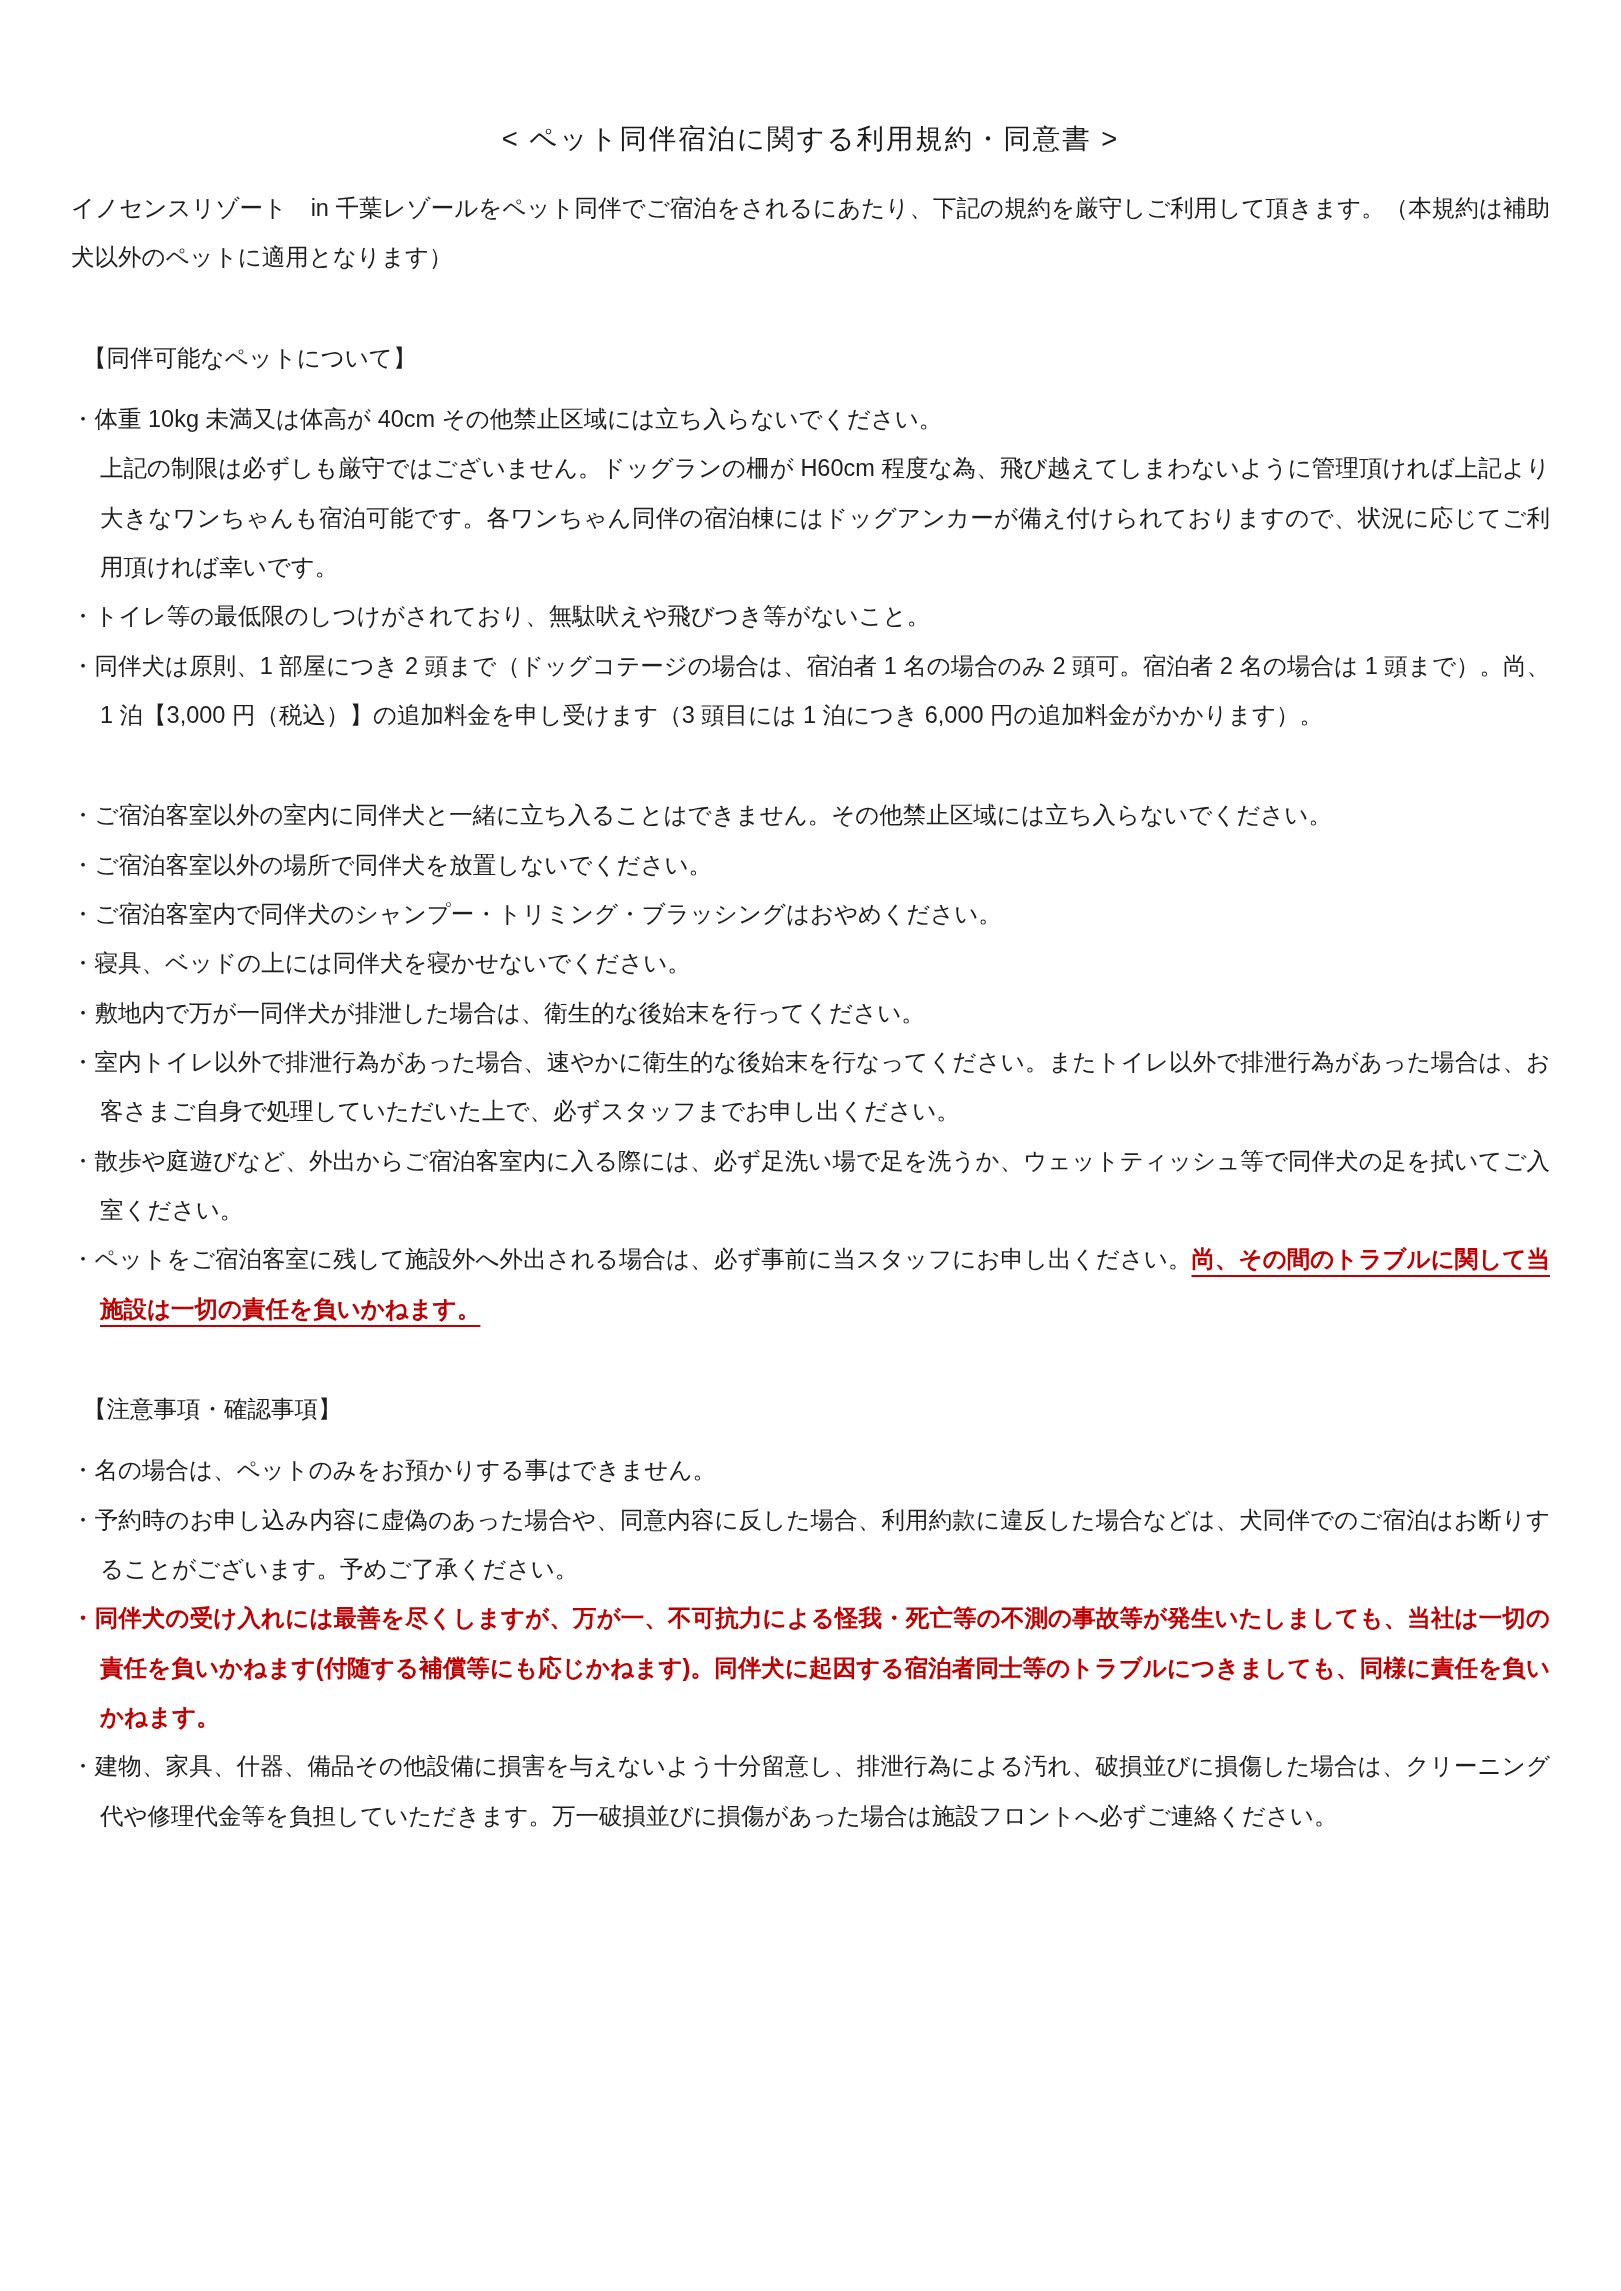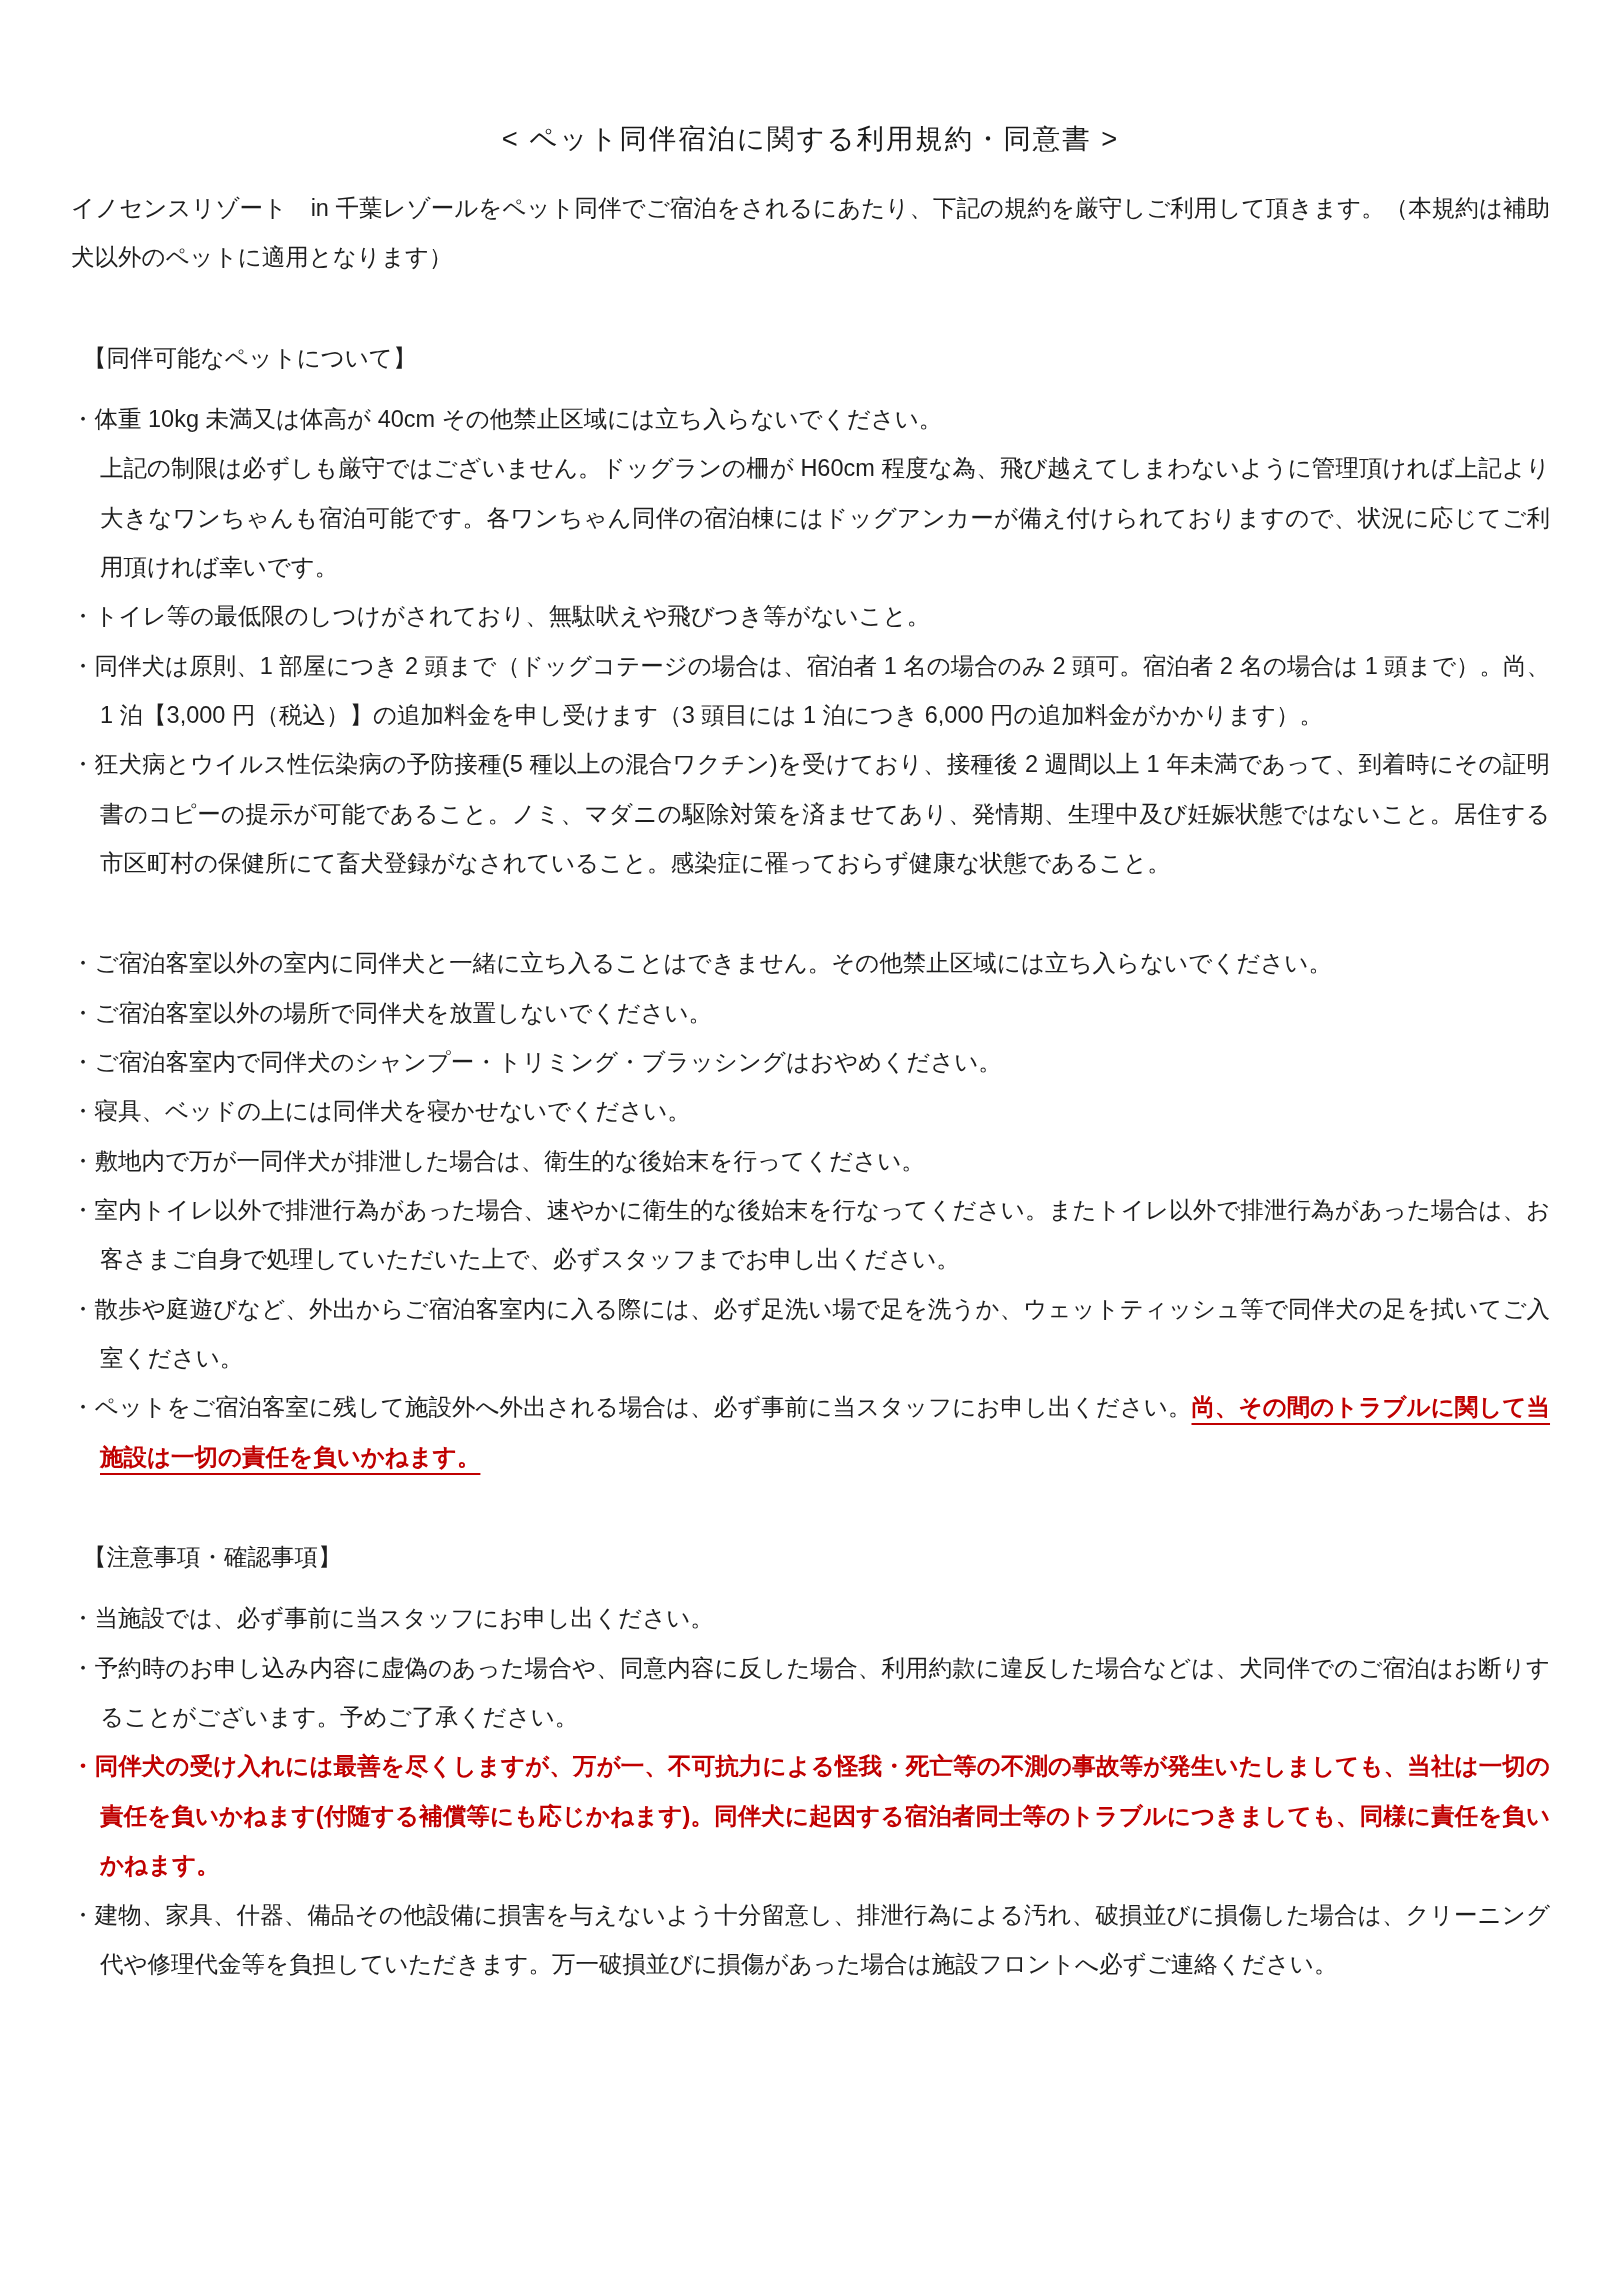--- a/index.html
+++ b/index.html
@@ -78,34 +78,33 @@
 
   <p class="doc-intro">イノセンスリゾート　in 千葉レゾールをペット同伴でご宿泊をされるにあたり、下記の規約を厳守しご利用して頂きます。（本規約は補助犬以外のペットに適用となります）</p>
 
   <div id="sections">
       <section class="doc-section">
         <p class="section-heading">【同伴可能なペットについて】</p>
         <p class="bullet-item"><span class="marker">・</span><span class="seg normal">体重 10kg 未満又は体高が 40cm その他禁止区域には立ち入らないでください。</span></p>
         <p class="sub-paragraph">上記の制限は必ずしも厳守ではございません。ドッグランの柵が H60cm 程度な為、飛び越えてしまわないように管理頂ければ上記より大きなワンちゃんも宿泊可能です。各ワンちゃん同伴の宿泊棟にはドッグアンカーが備え付けられておりますので、状況に応じてご利用頂ければ幸いです。</p>
         <p class="bullet-item"><span class="marker">・</span><span class="seg normal">トイレ等の最低限のしつけがされており、無駄吠えや飛びつき等がないこと。</span></p>
         <p class="bullet-item"><span class="marker">・</span><span class="seg normal">同伴犬は原則、1 部屋につき 2 頭まで（ドッグコテージの場合は、宿泊者 1 名の場合のみ 2 頭可。宿泊者 2 名の場合は 1 頭まで）。尚、1 泊【3,000 円（税込）】の追加料金を申し受けます（3 頭目には 1 泊につき 6,000 円の追加料金がかかります）。</span></p>
-        <p class="bullet-item"><span class="marker">・</span><span class="seg normal">狂犬病とウイルス性伝染病の予防接種(5 種以上の混合ワクチン)を受けており、接種後 2 週間以上 1 年未満であって、到着時にその証明書のコピーの提示が可能であること。ノミ、マダニの駆除対策を済ませてあり、発情期、生理中及び妊娠状態ではないこと。居住する市区町村の保健所にて畜犬登録がなされていること。感染症に罹っておらず健康な状態であること。</span></p>
       </section>
       <section class="doc-section">
         <p class="bullet-item"><span class="marker">・</span><span class="seg normal">ご宿泊客室以外の室内に同伴犬と一緒に立ち入ることはできません。その他禁止区域には立ち入らないでください。</span></p>
         <p class="bullet-item"><span class="marker">・</span><span class="seg normal">ご宿泊客室以外の場所で同伴犬を放置しないでください。</span></p>
         <p class="bullet-item"><span class="marker">・</span><span class="seg normal">ご宿泊客室内で同伴犬のシャンプー・トリミング・ブラッシングはおやめください。</span></p>
         <p class="bullet-item"><span class="marker">・</span><span class="seg normal">寝具、ベッドの上には同伴犬を寝かせないでください。</span></p>
         <p class="bullet-item"><span class="marker">・</span><span class="seg normal">敷地内で万が一同伴犬が排泄した場合は、衛生的な後始末を行ってください。</span></p>
         <p class="bullet-item"><span class="marker">・</span><span class="seg normal">室内トイレ以外で排泄行為があった場合、速やかに衛生的な後始末を行なってください。またトイレ以外で排泄行為があった場合は、お客さまご自身で処理していただいた上で、必ずスタッフまでお申し出ください。</span></p>
         <p class="bullet-item"><span class="marker">・</span><span class="seg normal">散歩や庭遊びなど、外出からご宿泊客室内に入る際には、必ず足洗い場で足を洗うか、ウェットティッシュ等で同伴犬の足を拭いてご入室ください。</span></p>
         <p class="bullet-item"><span class="marker">・</span><span class="seg normal">ペットをご宿泊客室に残して施設外へ外出される場合は、必ず事前に当スタッフにお申し出ください。</span><span class="seg red-bold-underline">尚、その間のトラブルに関して当施設は一切の責任を負いかねます。</span></p>
       </section>
       <section class="doc-section">
         <p class="section-heading">【注意事項・確認事項】</p>
-        <p class="bullet-item"><span class="marker">・</span><span class="seg normal">当施設では、必ず事前に当スタッフにお申し出ください。</span></p>
+        <p class="bullet-item"><span class="marker">・</span><span class="seg normal">名の場合は、ペットのみをお預かりする事はできません。</span></p>
         <p class="bullet-item"><span class="marker">・</span><span class="seg normal">予約時のお申し込み内容に虚偽のあった場合や、同意内容に反した場合、利用約款に違反した場合などは、犬同伴でのご宿泊はお断りすることがございます。予めご了承ください。</span></p>
         <p class="bullet-item"><span class="marker red-bold">・</span><span class="seg red-bold">同伴犬の受け入れには最善を尽くしますが、万が一、不可抗力による怪我・死亡等の不測の事故等が発生いたしましても、当社は一切の責任を負いかねます(付随する補償等にも応じかねます)。同伴犬に起因する宿泊者同士等のトラブルにつきましても、同様に責任を負いかねます。</span></p>
         <p class="bullet-item"><span class="marker">・</span><span class="seg normal">建物、家具、什器、備品その他設備に損害を与えないよう十分留意し、排泄行為による汚れ、破損並びに損傷した場合は、クリーニング代や修理代金等を負担していただきます。万一破損並びに損傷があった場合は施設フロントへ必ずご連絡ください。</span></p>
       </section>
     </div>
 </div>
 
 
 </body></html>

